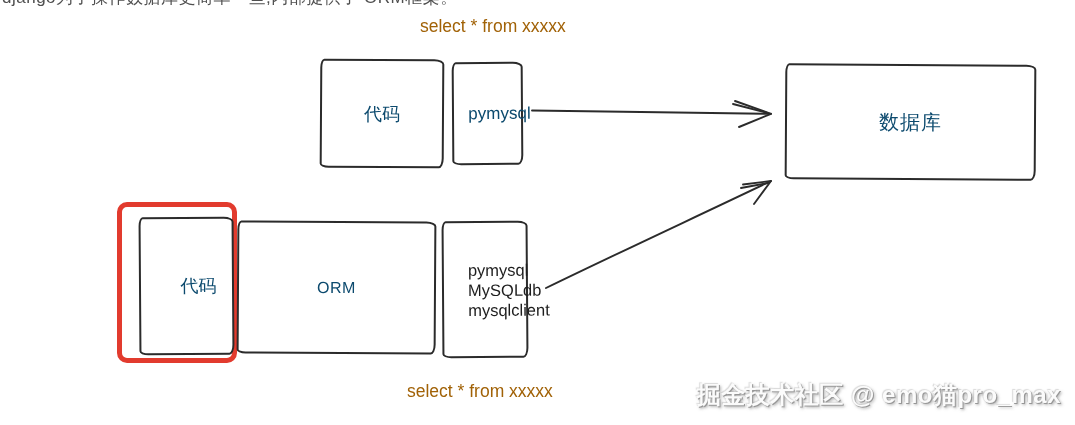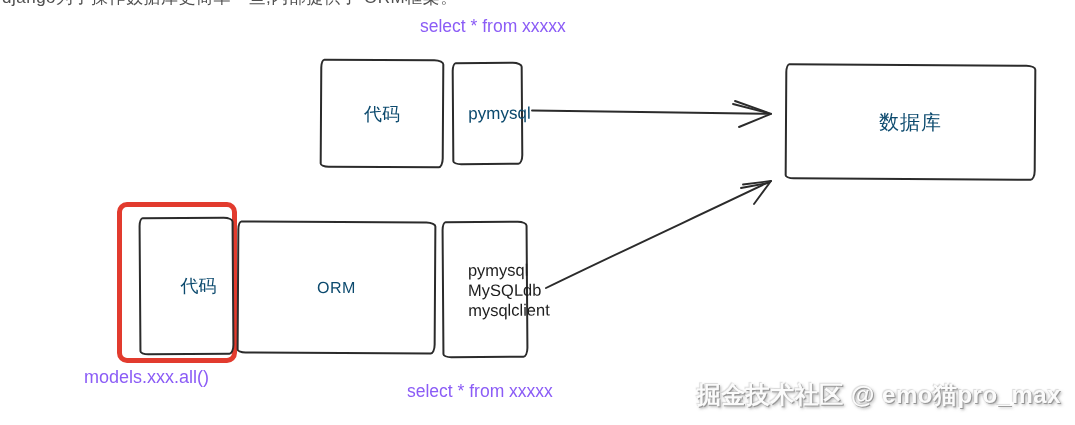--- a/index.html
+++ b/index.html
@@ -41,21 +41,21 @@
     position:absolute;left:117px;top:202px;width:120px;height:161px;
     border:5px solid #e23b2e;border-radius:10px;box-sizing:border-box;
     background:transparent;
   }
   .bot-code{left:139px;top:217px;width:95px;height:138px;}
   .orm-box{left:237px;top:221px;width:199px;height:133px;}
   .orm-box .box-label{font-size:16px;letter-spacing:.5px;}
   .drv-box{left:442px;top:221px;width:86px;height:137px;justify-content:flex-start;padding-left:6px;}
   .drv-lines{font-size:16.5px;line-height:20px;color:#1e1e1e;text-align:left;}
   
-  .lbl{position:absolute;white-space:nowrap;color:#8b5cf6;}
+  .lbl{position:absolute;white-space:nowrap;color:#a16207;}
   .sql-top{left:420px;top:16px;font-size:17.5px;font-weight:500;}
   .sql-bottom{left:407px;top:381px;font-size:17.5px;font-weight:500;}
   .models-call{left:84px;top:367px;font-size:18px;}
   
   .arrows{position:absolute;left:0;top:0;width:1075px;height:425px;pointer-events:none;}
   
   .watermark{
     position:absolute;right:14px;top:379px;
     font-size:24px;font-weight:bold;letter-spacing:.5px;
     color:#fbfbfb;
@@ -92,21 +92,20 @@
     <span class="box-label">ORM</span>
   </div>
   <div class="sbox drv-box tilt2">
     <div class="drv-lines">
       <div>pymysql</div>
       <div>MySQLdb</div>
       <div>mysqlclient</div>
     </div>
   </div>
 
-  <div class="lbl models-call">models.xxx.all()</div>
   <div class="lbl sql-bottom">select * from xxxxx</div>
 
   <svg class="arrows" viewBox="0 0 1075 425" xmlns="http://www.w3.org/2000/svg">
 
     <g stroke="#2b2b2b" stroke-width="1.9" fill="none" stroke-linecap="round">
       <path d="M532,110.5 C610,111.5 700,113 770,113.8"></path>
       <path d="M771,113.8 L735,101"></path>
       <path d="M771,113.8 L739,127"></path>
       <path d="M766,112.5 L733,104"></path>
     </g>

